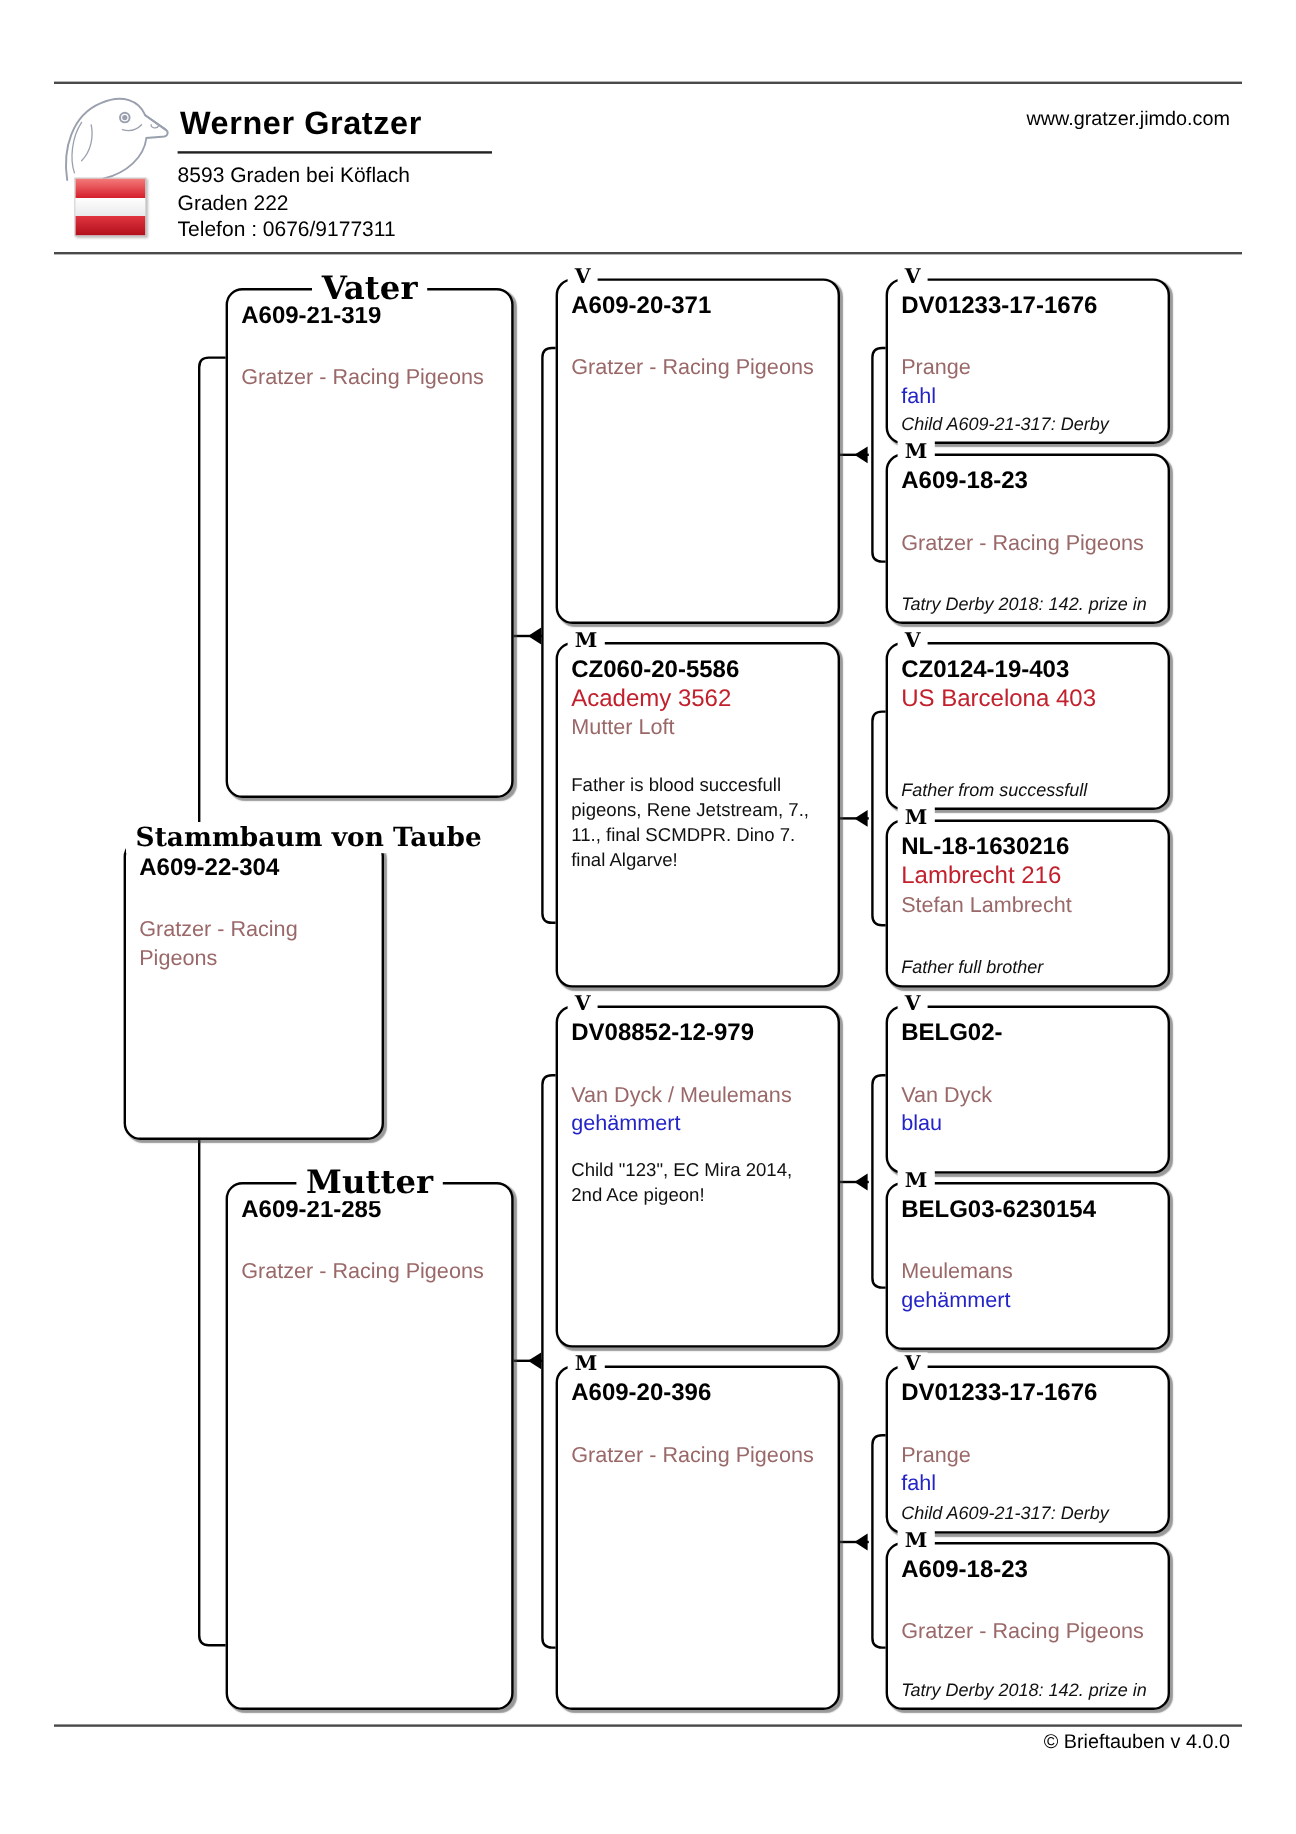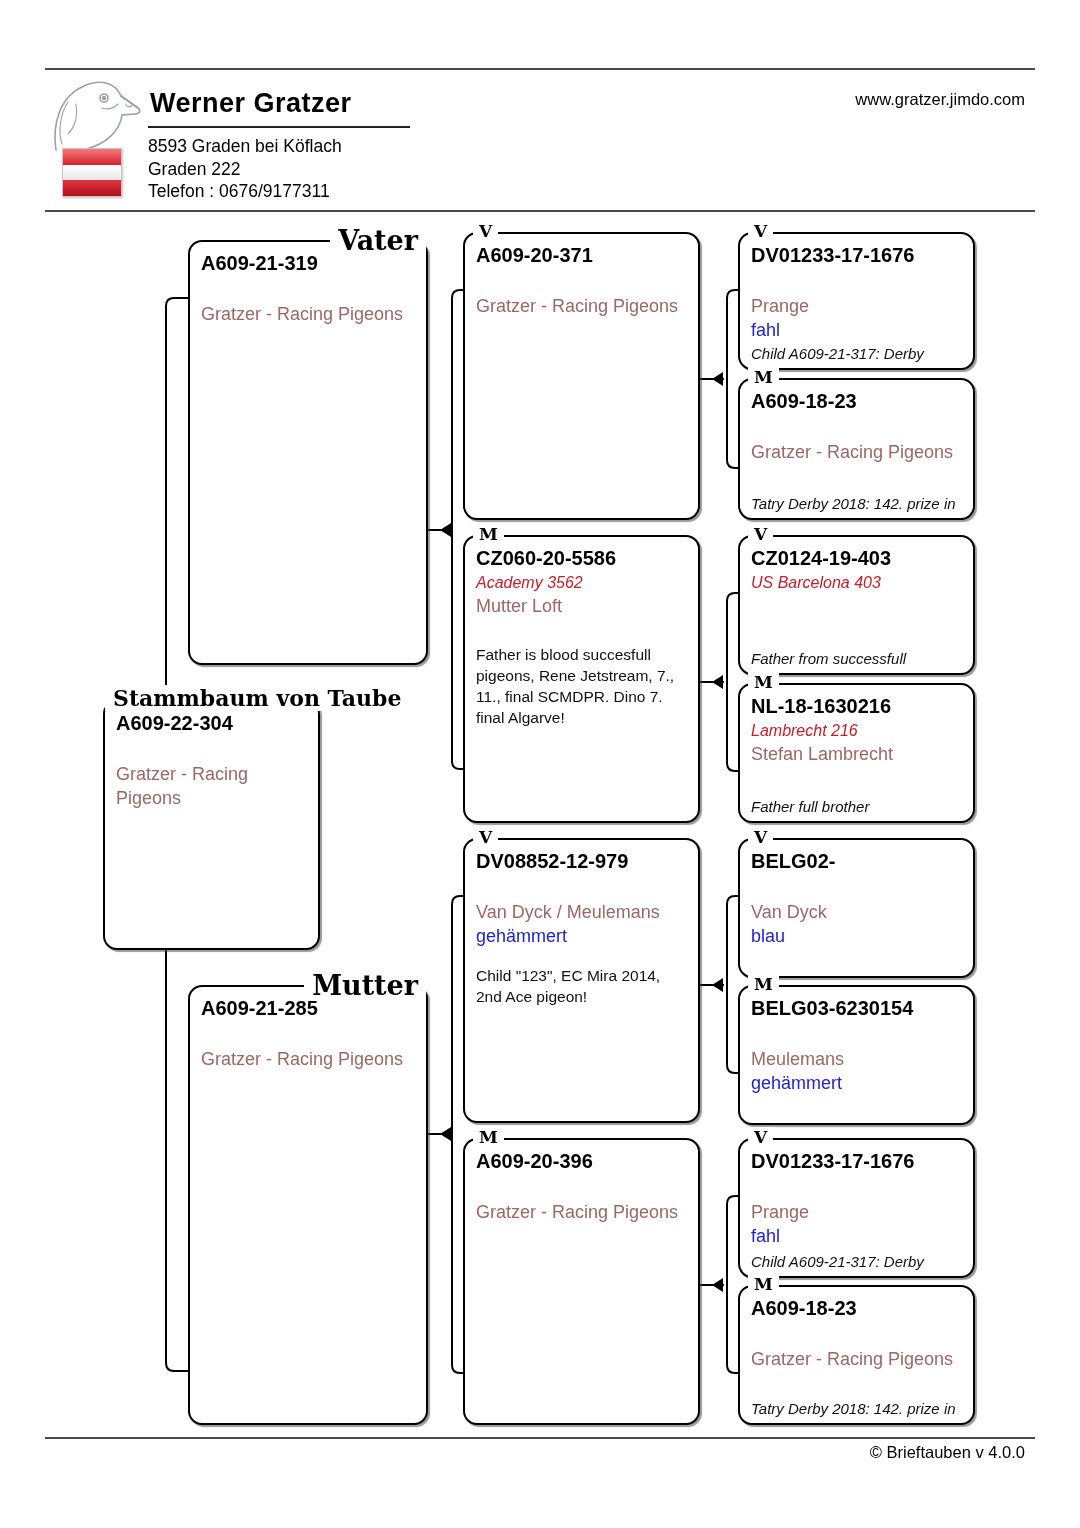--- a/index.html
+++ b/index.html
@@ -15,27 +15,27 @@
   #flag{position:absolute;left:62px;top:148px;width:58px;height:47px;border:1px solid #c6c6c6;box-shadow:1px 1px 2px rgba(0,0,0,.25);}
   #flag .st{width:100%;height:33.4%;}
   #flag .r1{background:linear-gradient(180deg,#f47a7a,#d51f2b);}
   #flag .w{background:linear-gradient(180deg,#ffffff,#e9e9ec);}
   #flag .r2{background:linear-gradient(180deg,#e03540,#b20f1c);}
   
   #wires{position:absolute;left:0;top:0;z-index:0;}
   
   .pbox{position:absolute;background:#fff;border:2px solid #000;border-radius:14px;
         box-shadow:2px 2px 1px rgba(70,70,70,.55);z-index:2;padding:8px 11px;box-sizing:border-box;}
-  .tag{position:absolute;top:-17px;left:0;right:0;text-align:right;z-index:3;}
+  .tag{position:absolute;top:-17px;left:0;right:0;text-align:center;z-index:3;}
   .tag span{background:#fff;padding:0 8px;font-family:"DejaVu Serif",serif;font-weight:bold;font-size:27px;white-space:nowrap;}
   .tag.small{left:8px;right:auto;top:-13px;text-align:left;}
   .tag.small span{font-size:17px;padding:0 6px;}
   .tag.med span{font-size:22px;}
   .ring{font-size:20px;font-weight:bold;line-height:26px;}
-  .pname{font-size:16px;line-height:23px;font-style:italic;color:#c2202c;}
+  .pname{font-size:20px;line-height:23px;color:#c2202c;}
   .loft{font-size:18px;line-height:24px;color:#9a6868;}
   .pcolor{font-size:18px;line-height:24px;color:#2323c8;}
   .note{font-size:15.5px;line-height:21px;color:#111;}
   .bottomline{position:absolute;left:11px;right:6px;bottom:5px;font-size:15px;line-height:19px;color:#111;font-style:italic;}
   .gap{height:26px;} .gap-sm{height:17px;}
   
   #footer-text{position:absolute;right:55px;top:1443px;font-size:16.5px;}
 </style>
 </head>
 <body>

